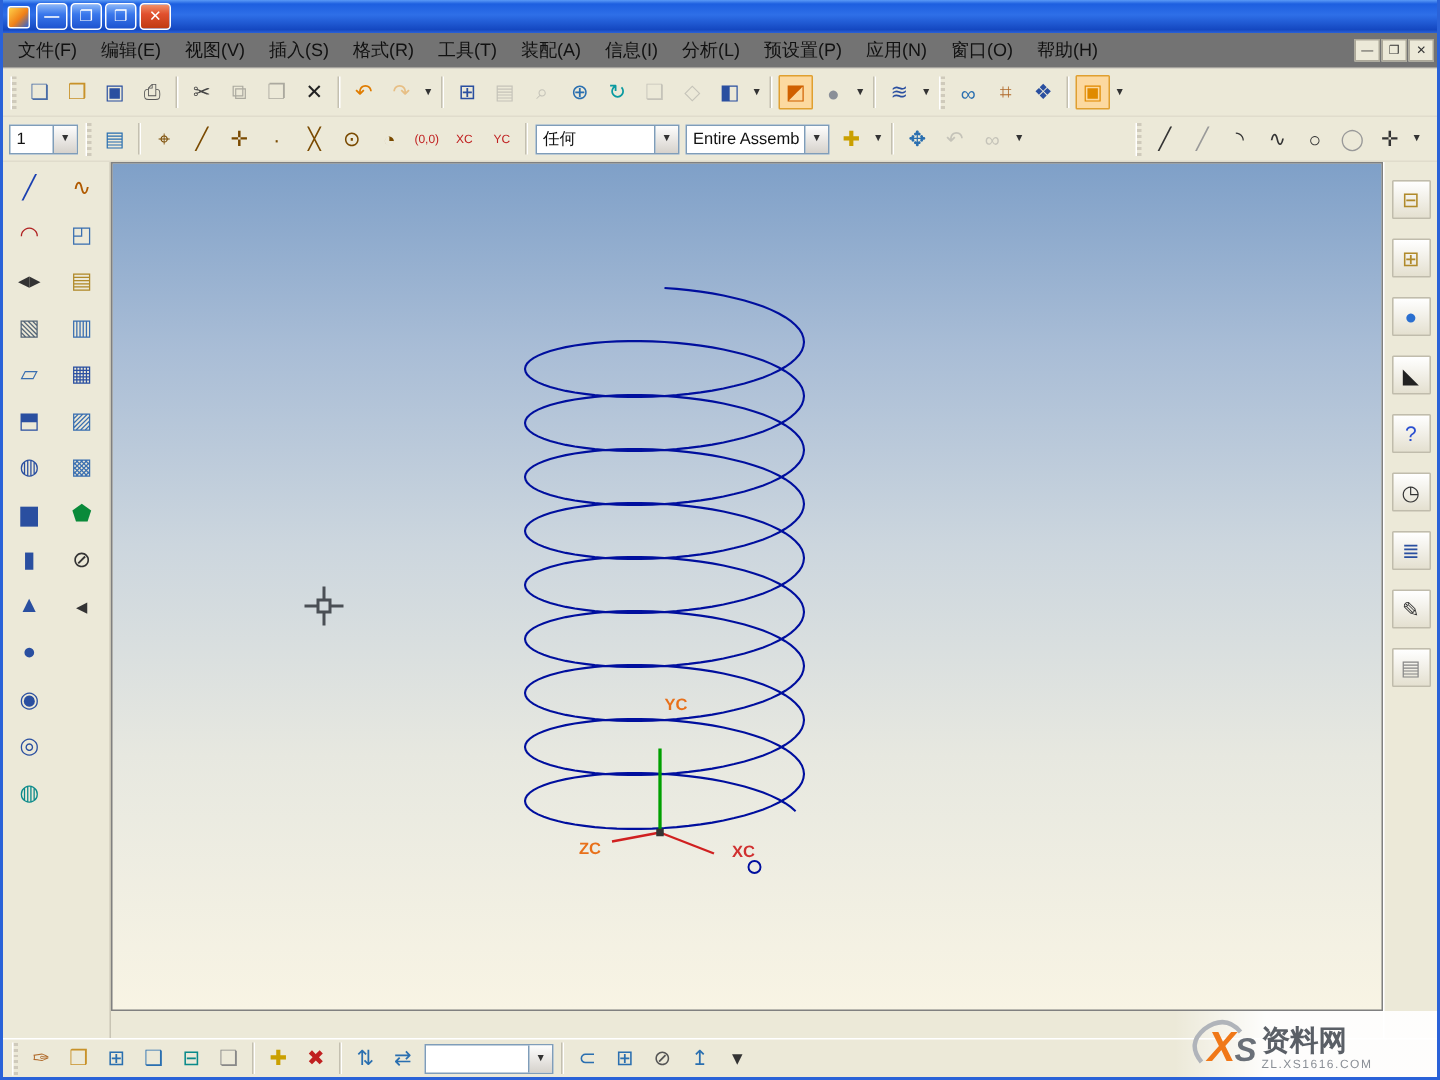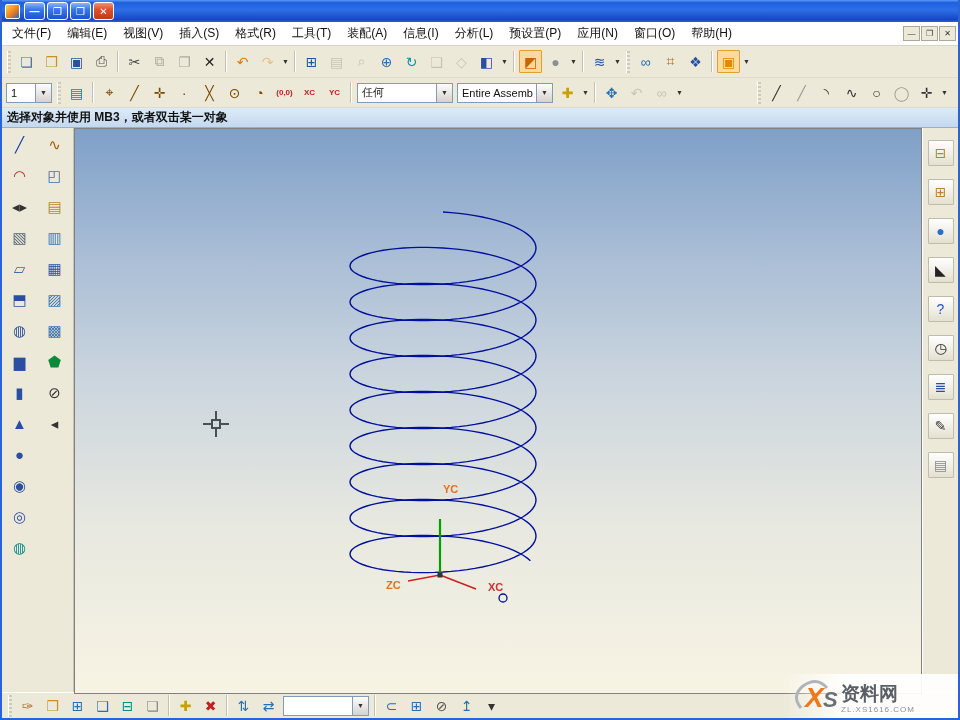--- a/index.html
+++ b/index.html
@@ -13,36 +13,36 @@
     color:#fff;font-weight:bold}
   .nx-ico{width:15px;height:15px;border-radius:2px;flex:none;
     background:linear-gradient(135deg,#ffd24a 0%,#f08018 55%,#2a62d8 100%);border:1px solid #fff}
   .title-text{flex:1;font-size:12.5px;letter-spacing:1px;white-space:nowrap;overflow:hidden}
   .wbtns{display:flex;gap:2px}
   .wbtn{width:21px;height:18px;border:1px solid #fff;border-radius:3px;color:#fff;font-size:10px;
     font-weight:bold;display:flex;align-items:center;justify-content:center;
     background:linear-gradient(180deg,#8ab6f8,#3a78ec 40%,#1d53d0)}
   .wbtn.close{background:linear-gradient(180deg,#f0926a,#e1502e 40%,#c03a12)}
   
-  .menubar{height:24px;flex:none;display:flex;align-items:center;background:#ffffff;
+  .menubar{height:24px;flex:none;display:flex;align-items:center;background:#737373;
     border-bottom:1px solid #d8d4c8;padding:0 2px}
   .menu-item{padding:3px 8px;cursor:default;white-space:nowrap}
   .menu-spacer{flex:1}
   .docbtn{width:17px;height:15px;margin-left:1px;border:1px solid #aca899;background:#ece9d8;
     font-size:8px;display:flex;align-items:center;justify-content:center;color:#333}
   
   .toolbar{flex:none;display:flex;align-items:center;background:#ece9d8;padding:0 2px}
   #toolbar1{height:32px;border-bottom:1px solid #e0dccc}
   #toolbar2{height:30px;border-bottom:1px solid #e0dccc}
   .tgroup{display:flex;align-items:center}
   .tbtn{min-width:23px;height:23px;margin:0 1px;display:inline-flex;align-items:center;
     justify-content:center;font-size:14px;border:1px solid transparent;border-radius:1px;cursor:default}
   .tbtn.active{background:#fcd9a0;border-color:#e0a030}
   .tbtn.grayed{opacity:.38}
-  .tbtn.small{font-size:8px;font-weight:bold;letter-spacing:0}
+  .tbtn.small{font-size:8px;font-weight:normal;letter-spacing:0}
   .caret{width:11px;height:23px;display:inline-flex;align-items:center;justify-content:center;
     font-size:7px;color:#333}
   .tsep{width:2px;height:21px;margin:0 3px;border-left:1px solid #c4c0b0;border-right:1px solid #fff}
   .thandle{width:4px;height:22px;margin:0 3px;border-left:1px solid #fff;
     background:repeating-linear-gradient(180deg,#cfcabb 0 2px,#ece9d8 2px 4px)}
   .xpcombo{display:inline-flex;align-items:center;height:20px;background:#fff;
     border:1px solid #7f9db9;margin:0 2px;font-size:11px}
   .xpcombo .val{padding:0 4px;white-space:nowrap;overflow:hidden}
   .xpcombo .arr{width:16px;align-self:stretch;border-left:1px solid #7f9db9;
     background:linear-gradient(180deg,#fdfdfd,#d6d2cc);display:flex;align-items:center;
@@ -193,23 +193,20 @@
         <span class="tbtn" style="color: rgb(153, 153, 153);">╱</span>
         <span class="tbtn" style="color: rgb(51, 51, 51);">◝</span>
         <span class="tbtn" style="color: rgb(51, 51, 51);">∿</span>
         <span class="tbtn" style="color: rgb(51, 51, 51);">○</span>
         <span class="tbtn" style="color: rgb(153, 153, 153);">◯</span>
         <span class="tbtn" style="color: rgb(51, 51, 51);">✛</span>
         <span class="caret">▼</span>
       </span>
   </div>
 
-  <div class="promptbar">
-    <span>选择对象并使用 MB3，或者双击某一对象</span>
-  </div>
 
   <div class="main">
 
     <div class="ltb">
       <span class="lcol">
           <span class="tbtn" style="color: rgb(26, 63, 176);">╱</span>
           <span class="tbtn" style="color: rgb(176, 32, 32);">◠</span>
           <span class="tbtn small" style="color: rgb(51, 51, 51);">◂▸</span>
           <span class="tbtn" style="color: rgb(85, 102, 119);">▧</span>
           <span class="tbtn" style="color: rgb(58, 111, 176);">▱</span>

